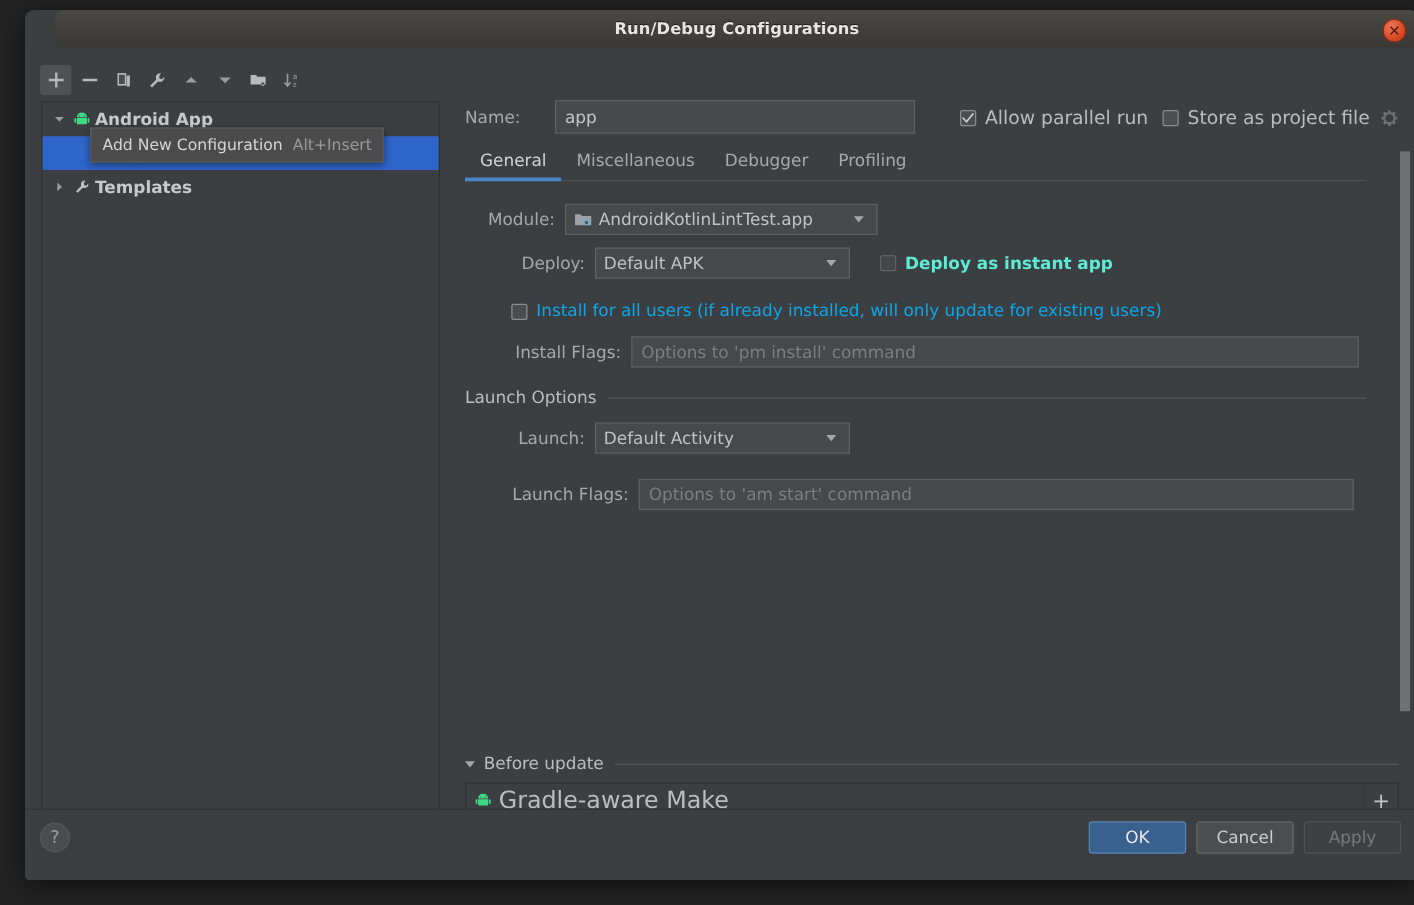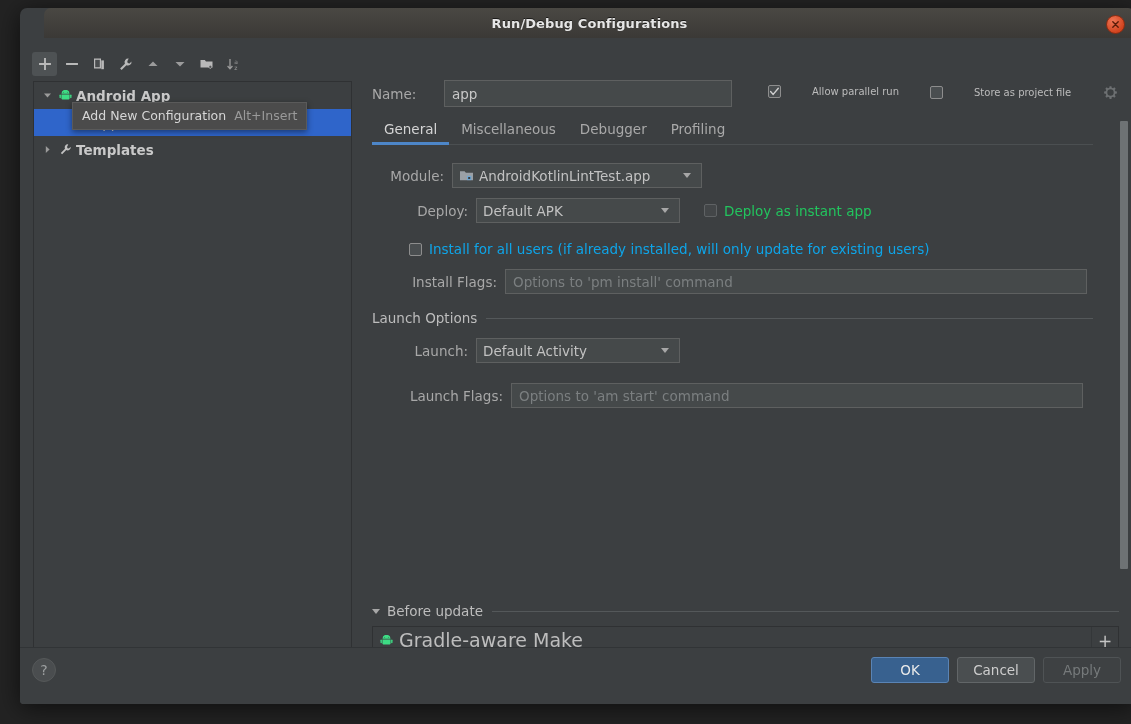--- a/index.html
+++ b/index.html
@@ -181,39 +181,38 @@
     box-sizing: border-box;
     outline: none;
   }
   .text-input::placeholder { color: #7b7f80; }
 
   .opt-row {
     position: absolute;
     top: 47px;
     display: flex;
     align-items: center;
-    font-size: 10px;
+    font-size: 15px;
     color: #bcbcbc;
-    gap: 24px;
   }
   .cb {
     width: 13px; height: 13px;
     border: 1px solid #8d8d8d;
     background: #4a4e50;
     border-radius: 2px;
     margin-right: 7px;
     display: flex;
     align-items: center;
     justify-content: center;
     flex: 0 0 13px;
     cursor: pointer;
     box-sizing: border-box;
   }
   .cb.disabled { border-color: #5f6264; background: #434648; }
-  .lbl.disabled { color: #22c55e; }
+  .lbl.disabled { color: #5eead4; font-weight: bold; }
 
   
   .tabs {
     position: absolute;
     left: 8px;
     top: 78px;
     right: 42px;
     height: 28px;
     display: flex;
     align-items: flex-end;

